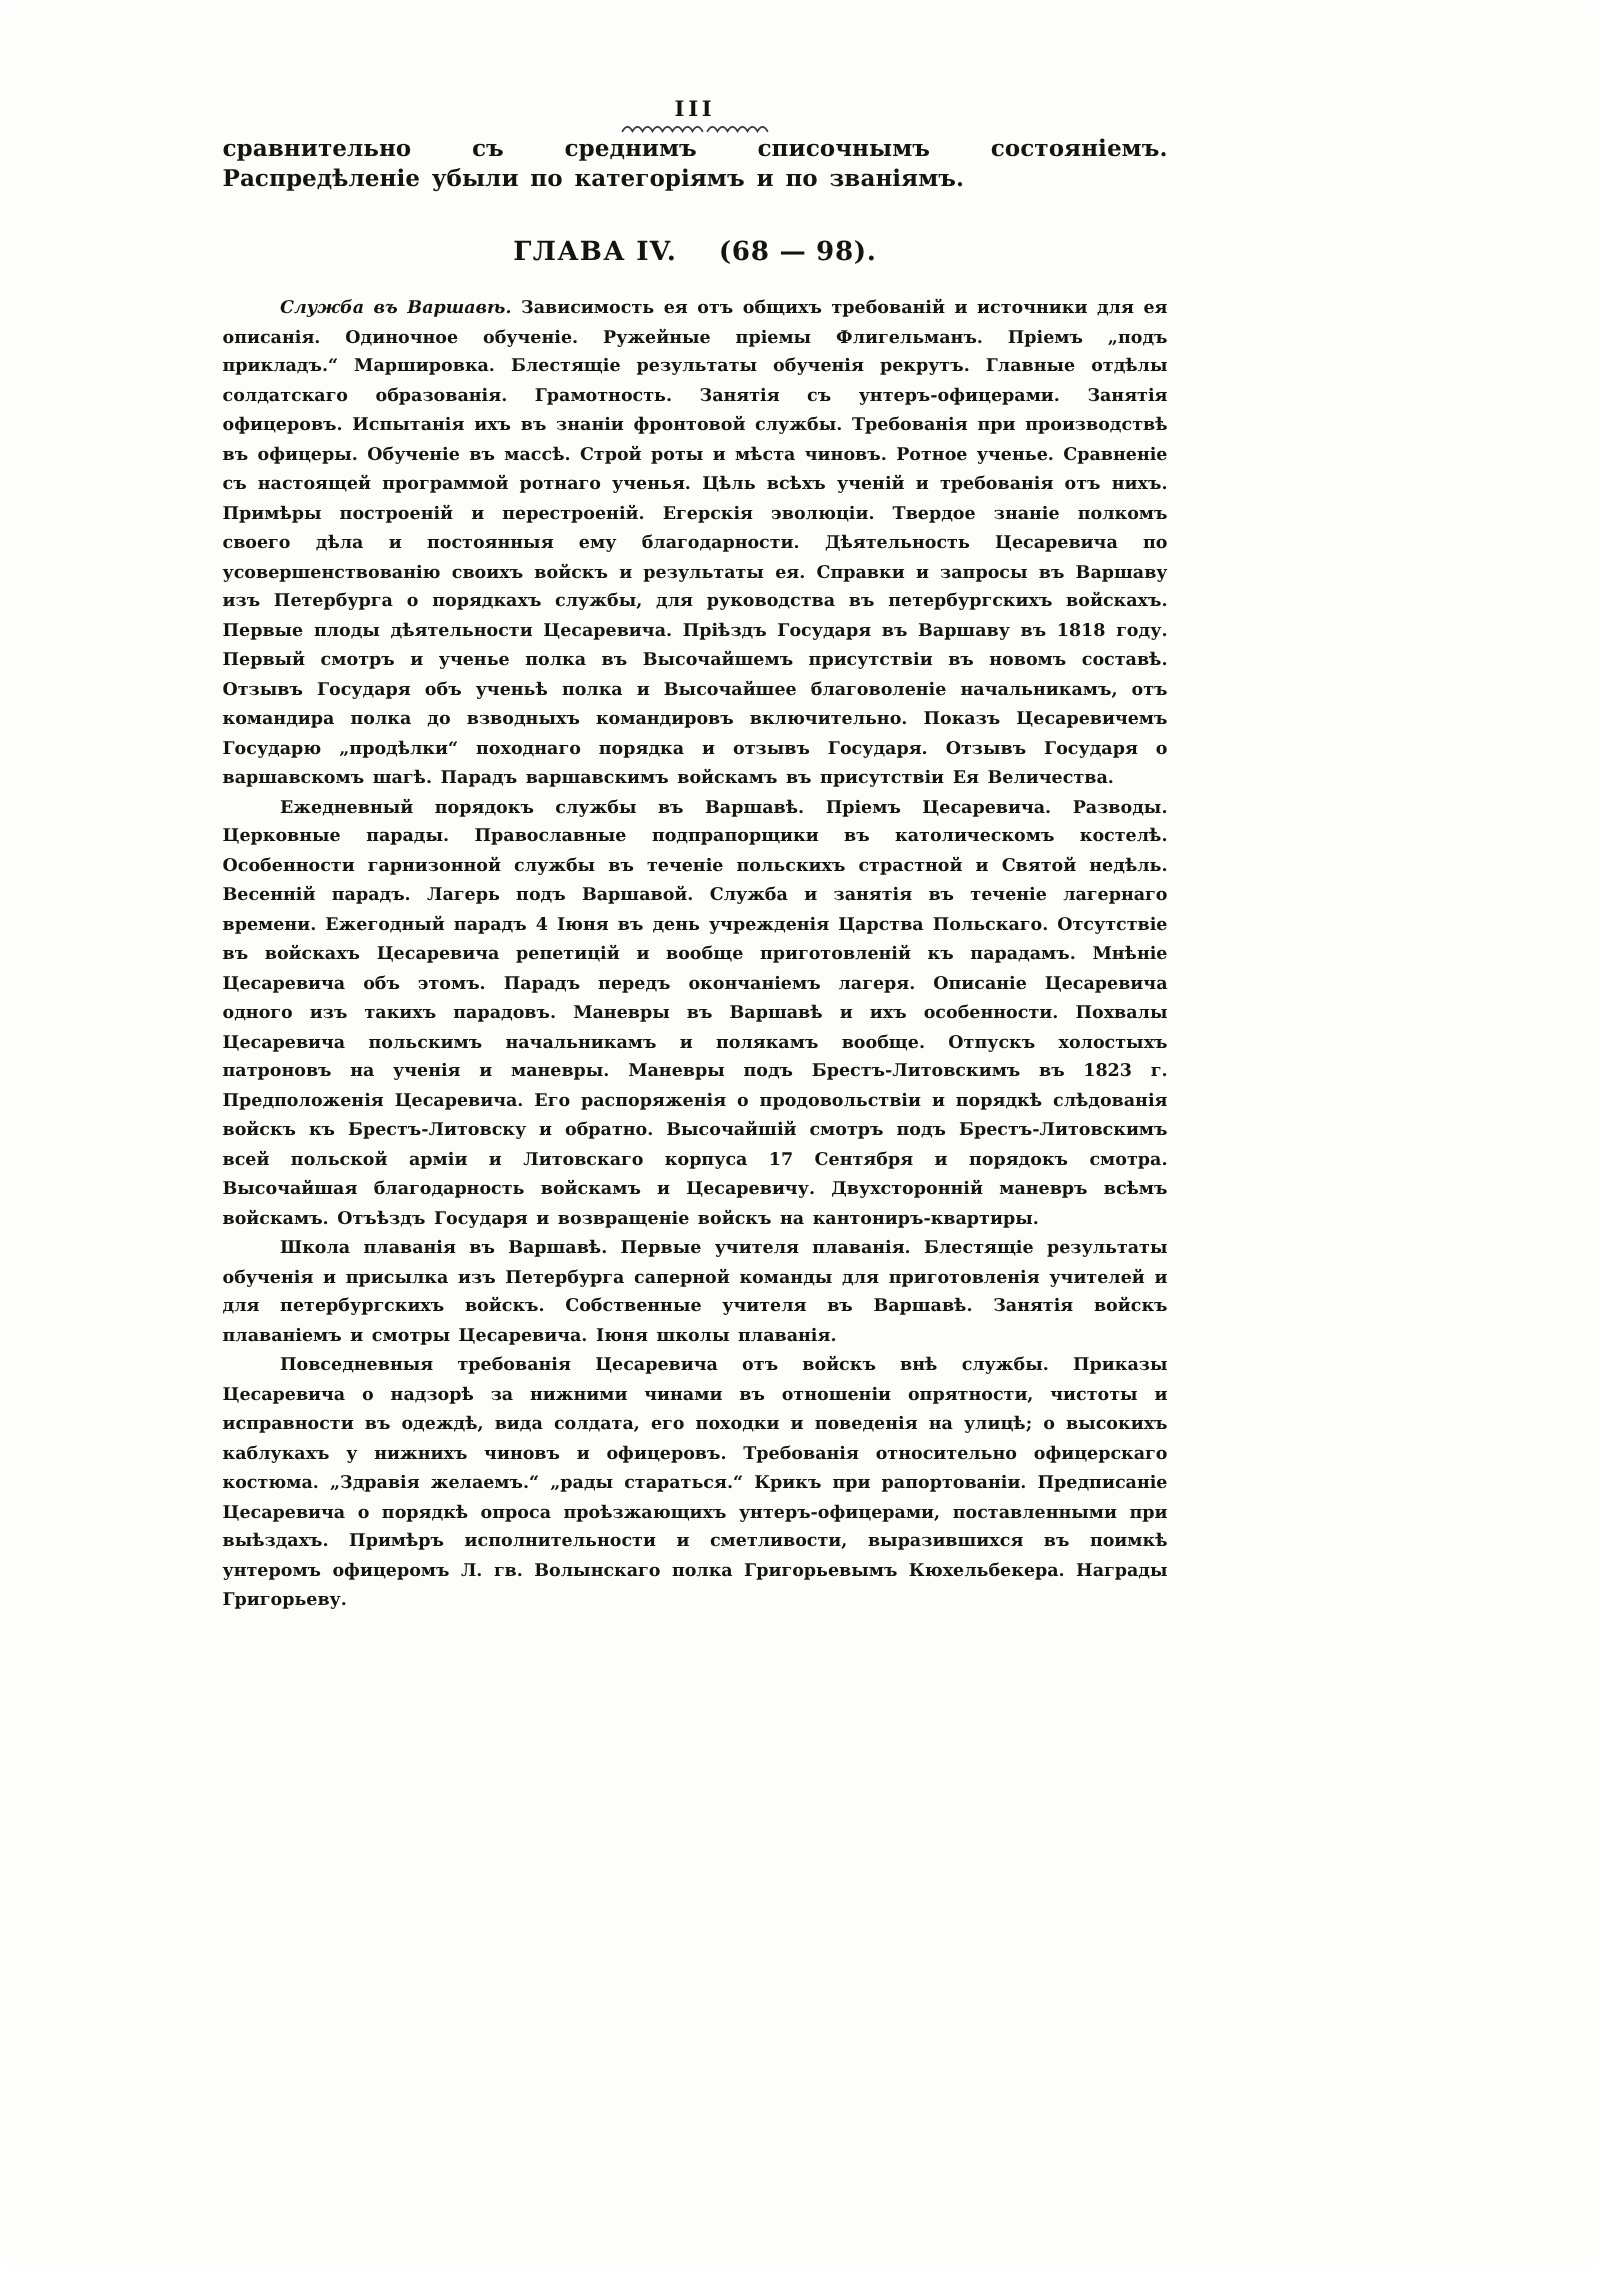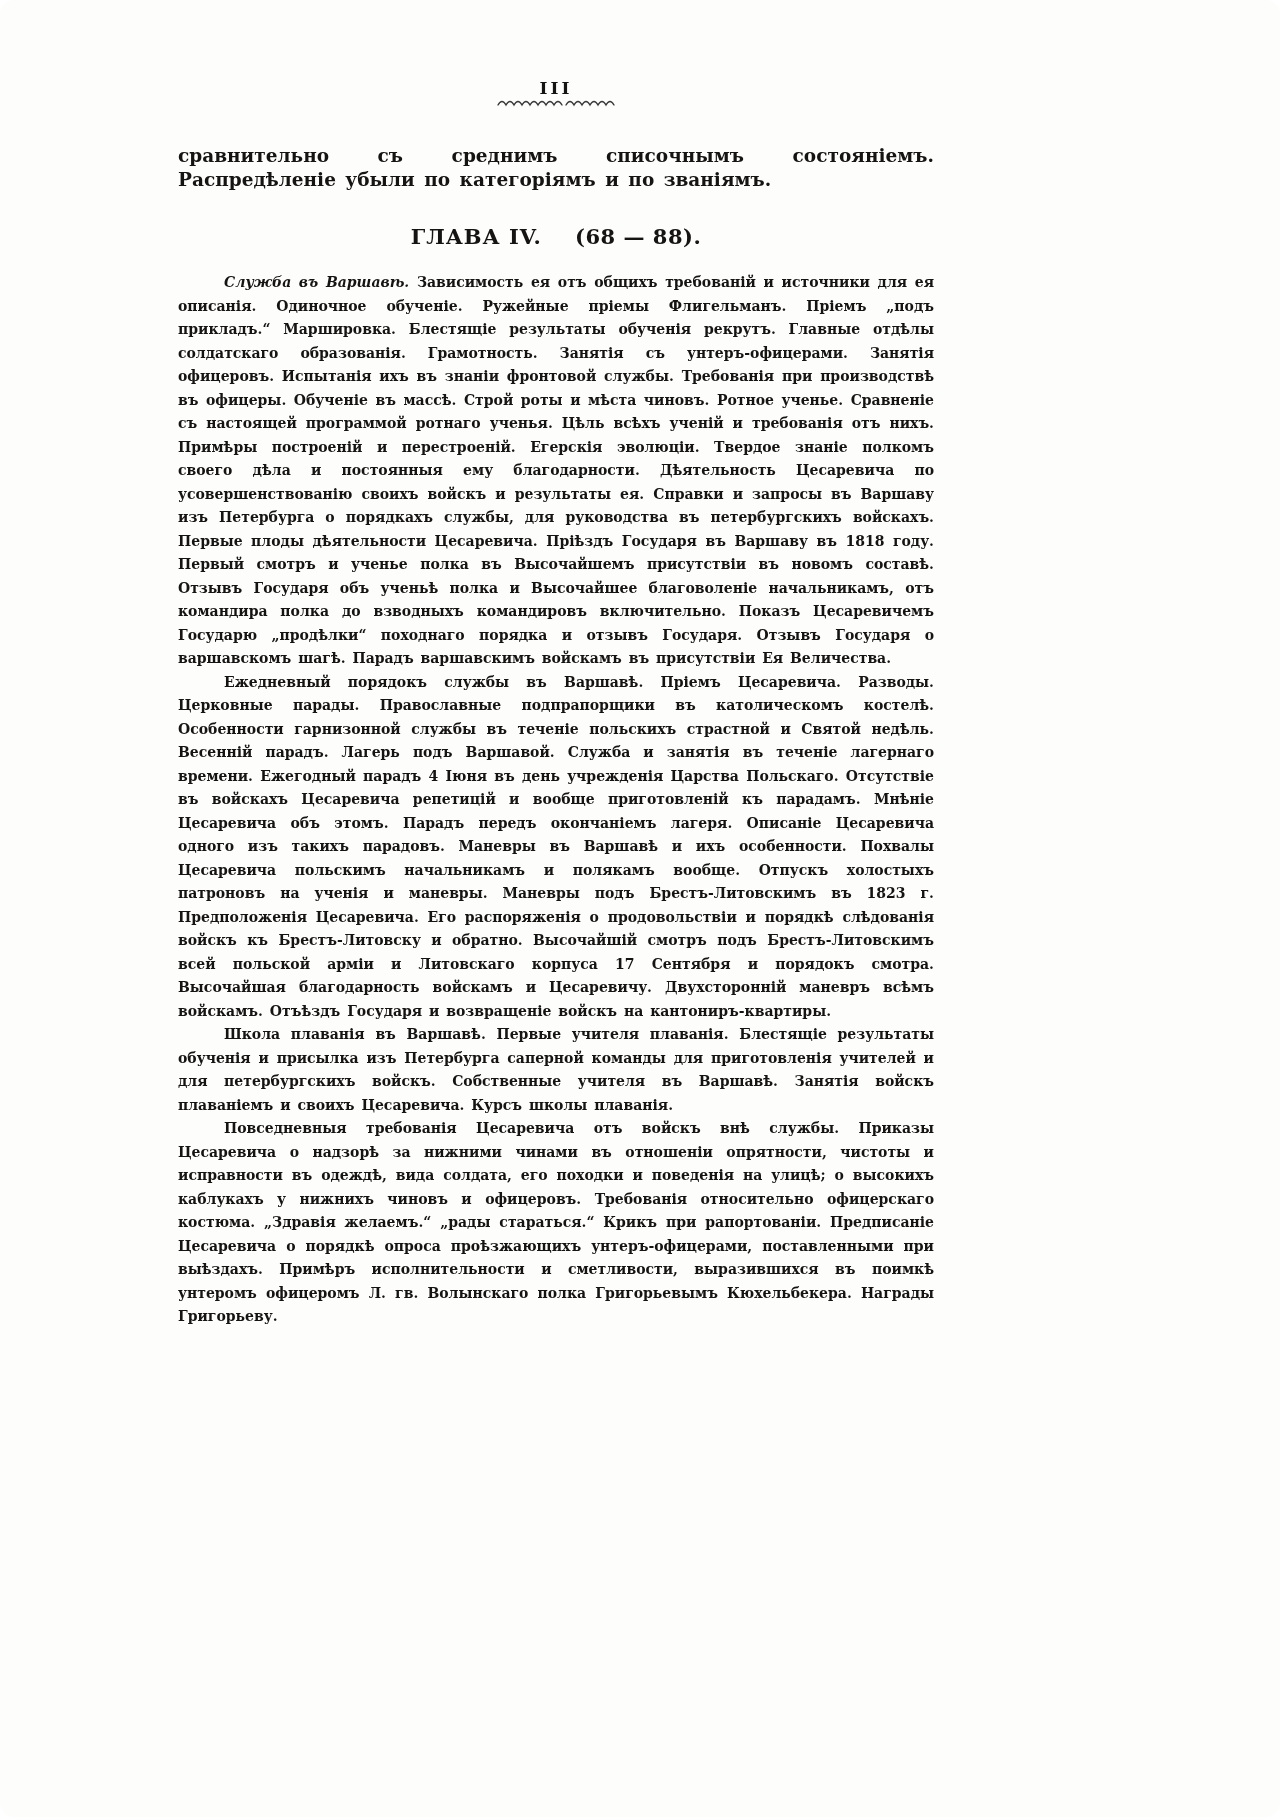--- a/index.html
+++ b/index.html
@@ -30,21 +30,20 @@
     letter-spacing: 3px;
     line-height: 1;
   }
   .ornament {
     display: block;
     margin: 2px auto 0 auto;
     width: 120px;
     height: 9px;
   }
   .intro {
-    margin-top: 36px;
     font-size: 18.5px;
     line-height: 24px;
     font-weight: bold;
     text-align: justify;
     word-spacing: 3px;
   }
   .chapter {
     margin-top: 32px;
     margin-bottom: 22px;
     text-align: center;
@@ -79,25 +78,25 @@
 
     <svg class="ornament" viewBox="0 0 120 9">
       <path d="M2 6 q4 -7 8 0 q4 -7 8 0 q4 -7 8 0 q4 -7 8 0 q4 -7 8 0 q4 -7 8 0 q4 -7 8 0 q4 -7 8 0 M70 6 q4 -7 8 0 q4 -7 8 0 q4 -7 8 0 q4 -7 8 0 q4 -7 8 0 q4 -7 8 0" fill="none" stroke="#3a3a3a" stroke-width="1.4" stroke-linecap="round"></path>
     </svg>
 
     <div class="intro">сравнительно съ среднимъ списочнымъ состояніемъ. Распредѣленіе убыли по категоріямъ и по званіямъ.</div>
 
     <div class="chapter">
       <span class="title">ГЛАВА IV.</span>
       <span>&nbsp;&nbsp;</span>
-      <span class="pages">(68 — 88).</span>
+      <span class="pages">(68 — 98).</span>
     </div>
 
     <p class="para"><span class="lead">Служба въ Варшавѣ.</span> <span>Зависимость ея отъ общихъ требованій и источники для ея описанія. Одиночное обученіе. Ружейные пріемы Флигельманъ. Пріемъ „подъ прикладъ.“ Маршировка. Блестящіе результаты обученія рекрутъ. Главные отдѣлы солдатскаго образованія. Грамотность. Занятія съ унтеръ-офицерами. Занятія офицеровъ. Испытанія ихъ въ знаніи фронтовой службы. Требованія при производствѣ въ офицеры. Обученіе въ массѣ. Строй роты и мѣста чиновъ. Ротное ученье. Сравненіе съ настоящей программой ротнаго ученья. Цѣль всѣхъ ученій и требованія отъ нихъ. Примѣры построеній и перестроеній. Егерскія эволюціи. Твердое знаніе полкомъ своего дѣла и постоянныя ему благодарности. Дѣятельность Цесаревича по усовершенствованію своихъ войскъ и результаты ея. Справки и запросы въ Варшаву изъ Петербурга о порядкахъ службы, для руководства въ петербургскихъ войскахъ. Первые плоды дѣятельности Цесаревича. Пріѣздъ Государя въ Варшаву въ 1818 году. Первый смотръ и ученье полка въ Высочайшемъ присутствіи въ новомъ составѣ. Отзывъ Государя объ ученьѣ полка и Высочайшее благоволеніе начальникамъ, отъ командира полка до взводныхъ командировъ включительно. Показъ Цесаревичемъ Государю „продѣлки“ походнаго порядка и отзывъ Государя. Отзывъ Государя о варшавскомъ шагѣ. Парадъ варшавскимъ войскамъ въ присутствіи Ея Величества.</span></p>
 
     <p class="para"><span>Ежедневный порядокъ службы въ Варшавѣ. Пріемъ Цесаревича. Разводы. Церковные парады. Православные подпрапорщики въ католическомъ костелѣ. Особенности гарнизонной службы въ теченіе польскихъ страстной и Святой недѣль. Весенній парадъ. Лагерь подъ Варшавой. Служба и занятія въ теченіе лагернаго времени. Ежегодный парадъ 4 Іюня въ день учрежденія Царства Польскаго. Отсутствіе въ войскахъ Цесаревича репетицій и вообще приготовленій къ парадамъ. Мнѣніе Цесаревича объ этомъ. Парадъ передъ окончаніемъ лагеря. Описаніе Цесаревича одного изъ такихъ парадовъ. Маневры въ Варшавѣ и ихъ особенности. Похвалы Цесаревича польскимъ начальникамъ и полякамъ вообще. Отпускъ холостыхъ патроновъ на ученія и маневры. Маневры подъ Брестъ-Литовскимъ въ 1823 г. Предположенія Цесаревича. Его распоряженія о продовольствіи и порядкѣ слѣдованія войскъ къ Брестъ-Литовску и обратно. Высочайшій смотръ подъ Брестъ-Литовскимъ всей польской арміи и Литовскаго корпуса 17 Сентября и порядокъ смотра. Высочайшая благодарность войскамъ и Цесаревичу. Двухсторонній маневръ всѣмъ войскамъ. Отъѣздъ Государя и возвращеніе войскъ на кантониръ-квартиры.</span></p>
 
-    <p class="para"><span>Школа плаванія въ Варшавѣ. Первые учителя плаванія. Блестящіе результаты обученія и присылка изъ Петербурга саперной команды для приготовленія учителей и для петербургскихъ войскъ. Собственные учителя въ Варшавѣ. Занятія войскъ плаваніемъ и своихъ Цесаревича. Курсъ школы плаванія.</span></p>
+    <p class="para"><span>Школа плаванія въ Варшавѣ. Первые учителя плаванія. Блестящіе результаты обученія и присылка изъ Петербурга саперной команды для приготовленія учителей и для петербургскихъ войскъ. Собственные учителя въ Варшавѣ. Занятія войскъ плаваніемъ и смотры Цесаревича. Іюня школы плаванія.</span></p>
 
     <p class="para"><span>Повседневныя требованія Цесаревича отъ войскъ внѣ службы. Приказы Цесаревича о надзорѣ за нижними чинами въ отношеніи опрятности, чистоты и исправности въ одеждѣ, вида солдата, его походки и поведенія на улицѣ; о высокихъ каблукахъ у нижнихъ чиновъ и офицеровъ. Требованія относительно офицерскаго костюма. „Здравія желаемъ.“ „рады стараться.“ Крикъ при рапортованіи. Предписаніе Цесаревича о порядкѣ опроса проѣзжающихъ унтеръ-офицерами, поставленными при выѣздахъ. Примѣръ исполнительности и сметливости, выразившихся въ поимкѣ унтеромъ офицеромъ Л. гв. Волынскаго полка Григорьевымъ Кюхельбекера. Награды Григорьеву.</span></p>
 
   </div>
 </div>
 
 </body></html>

